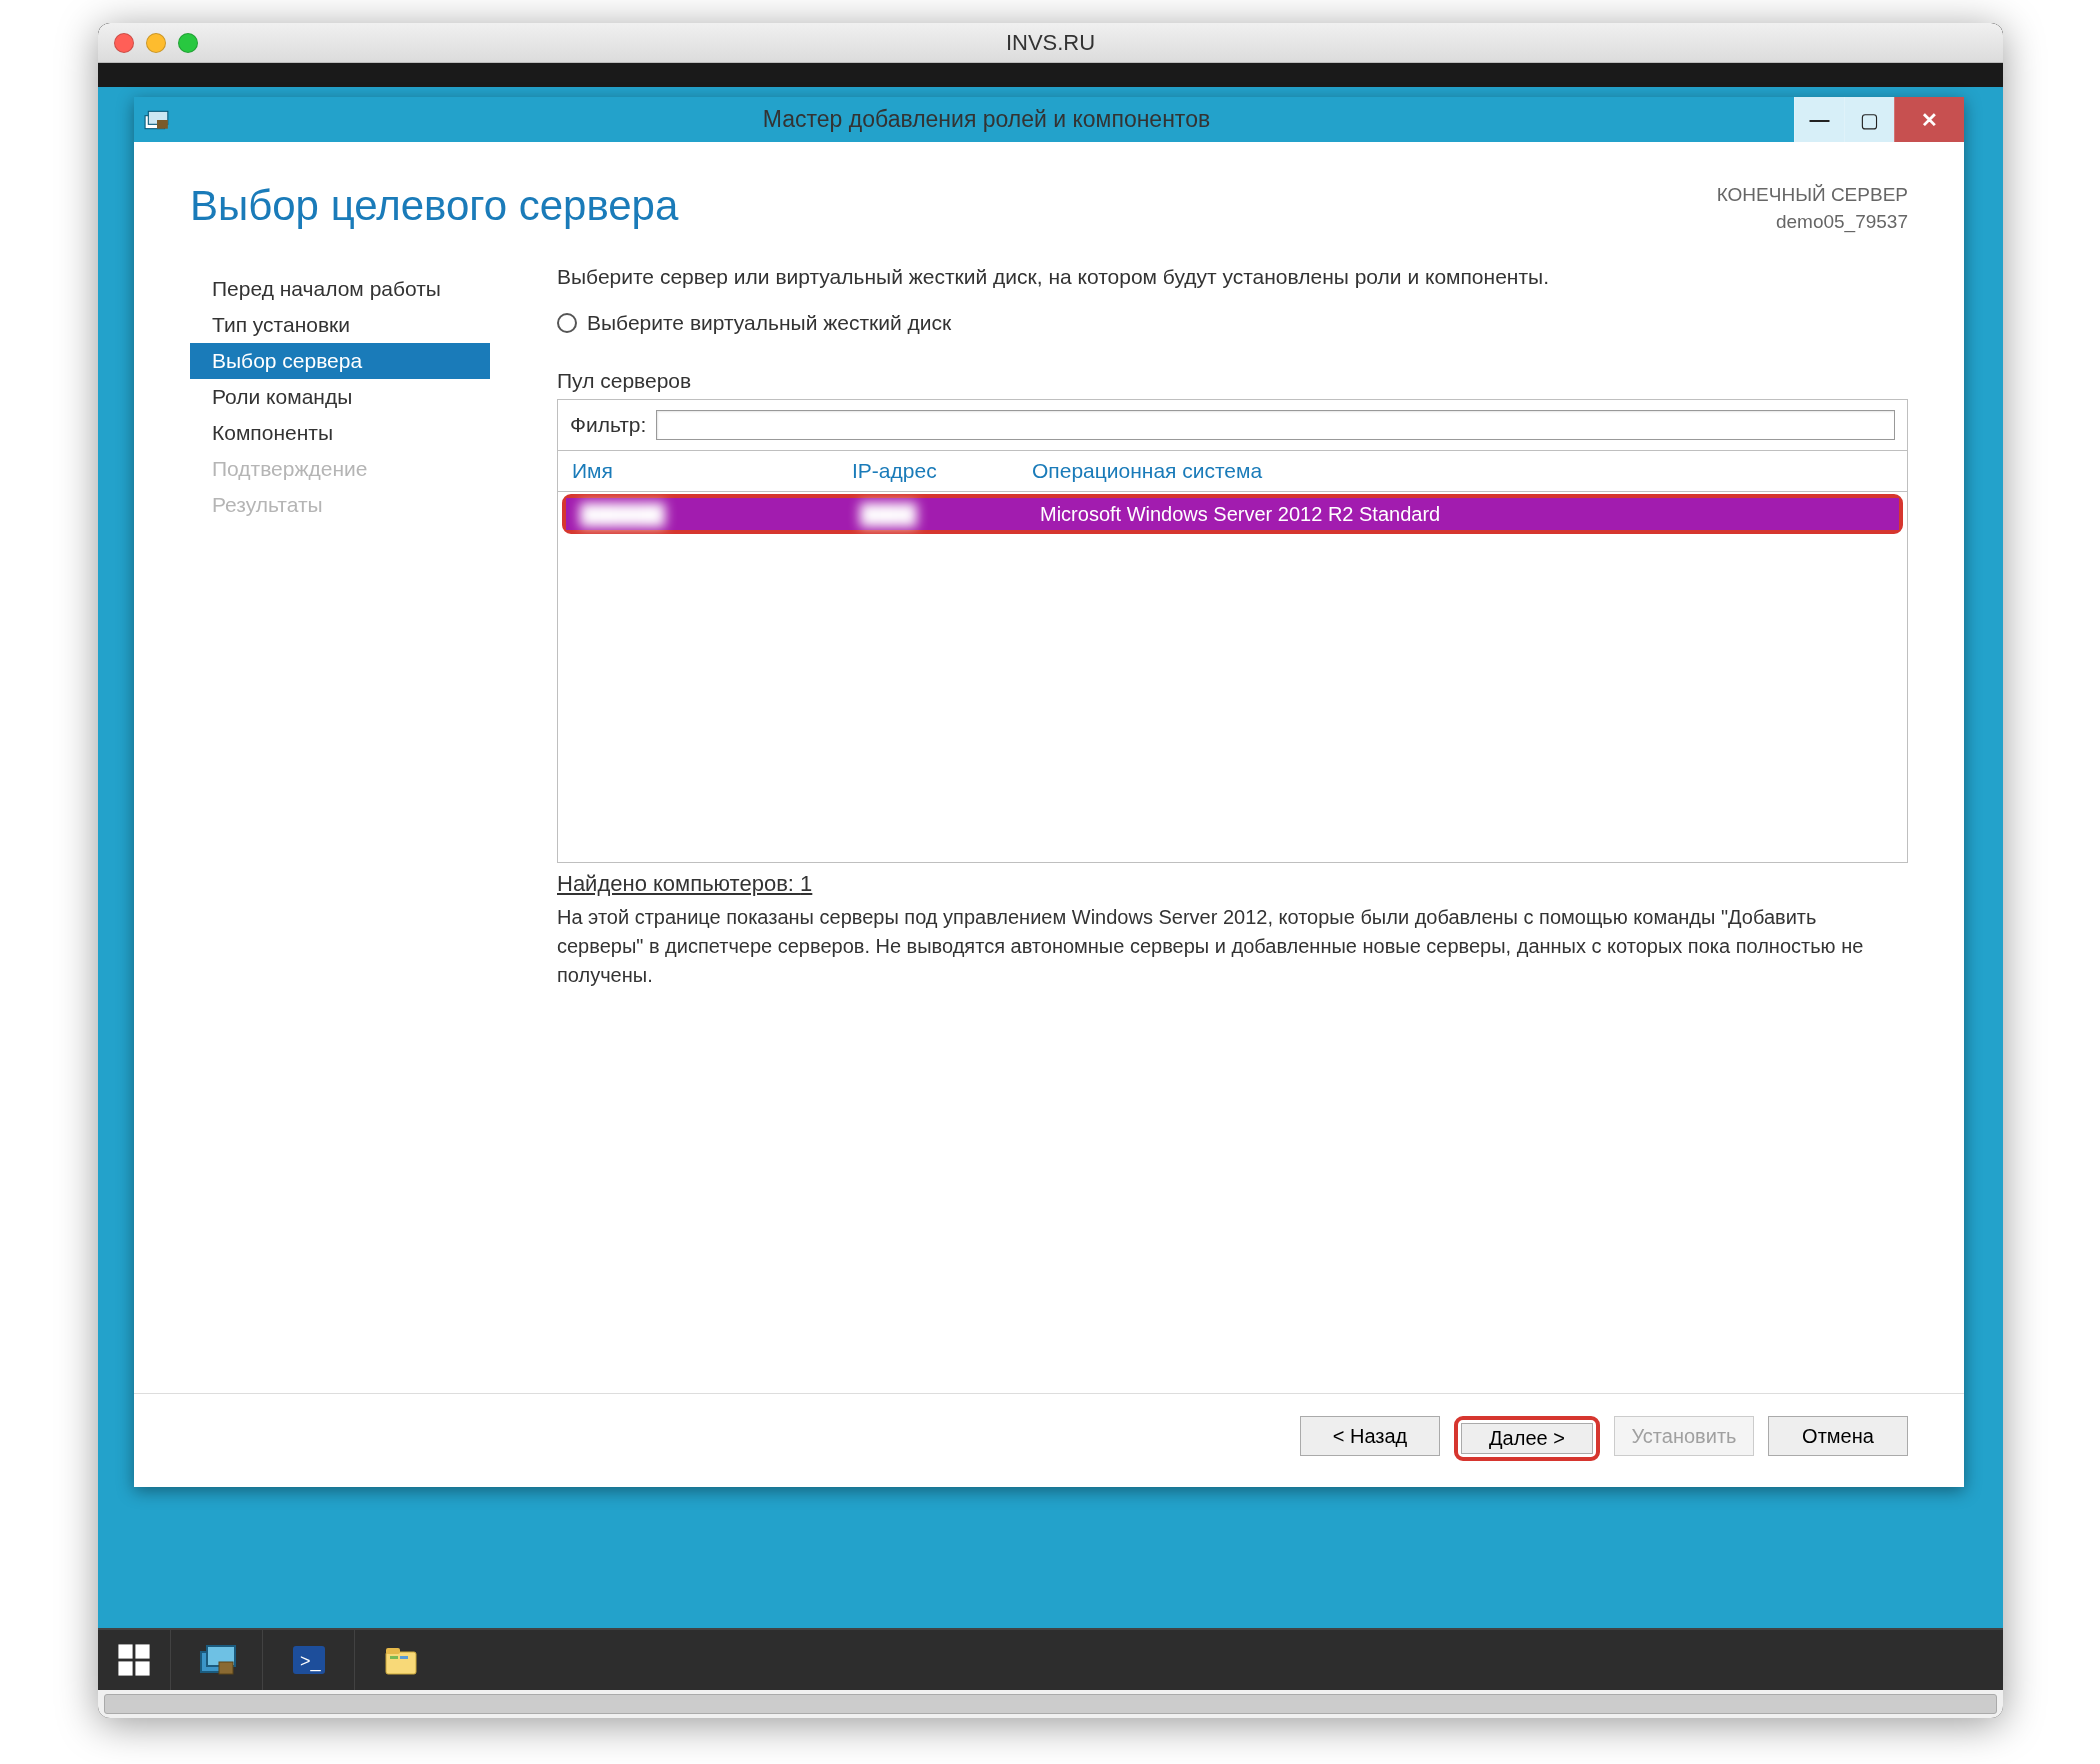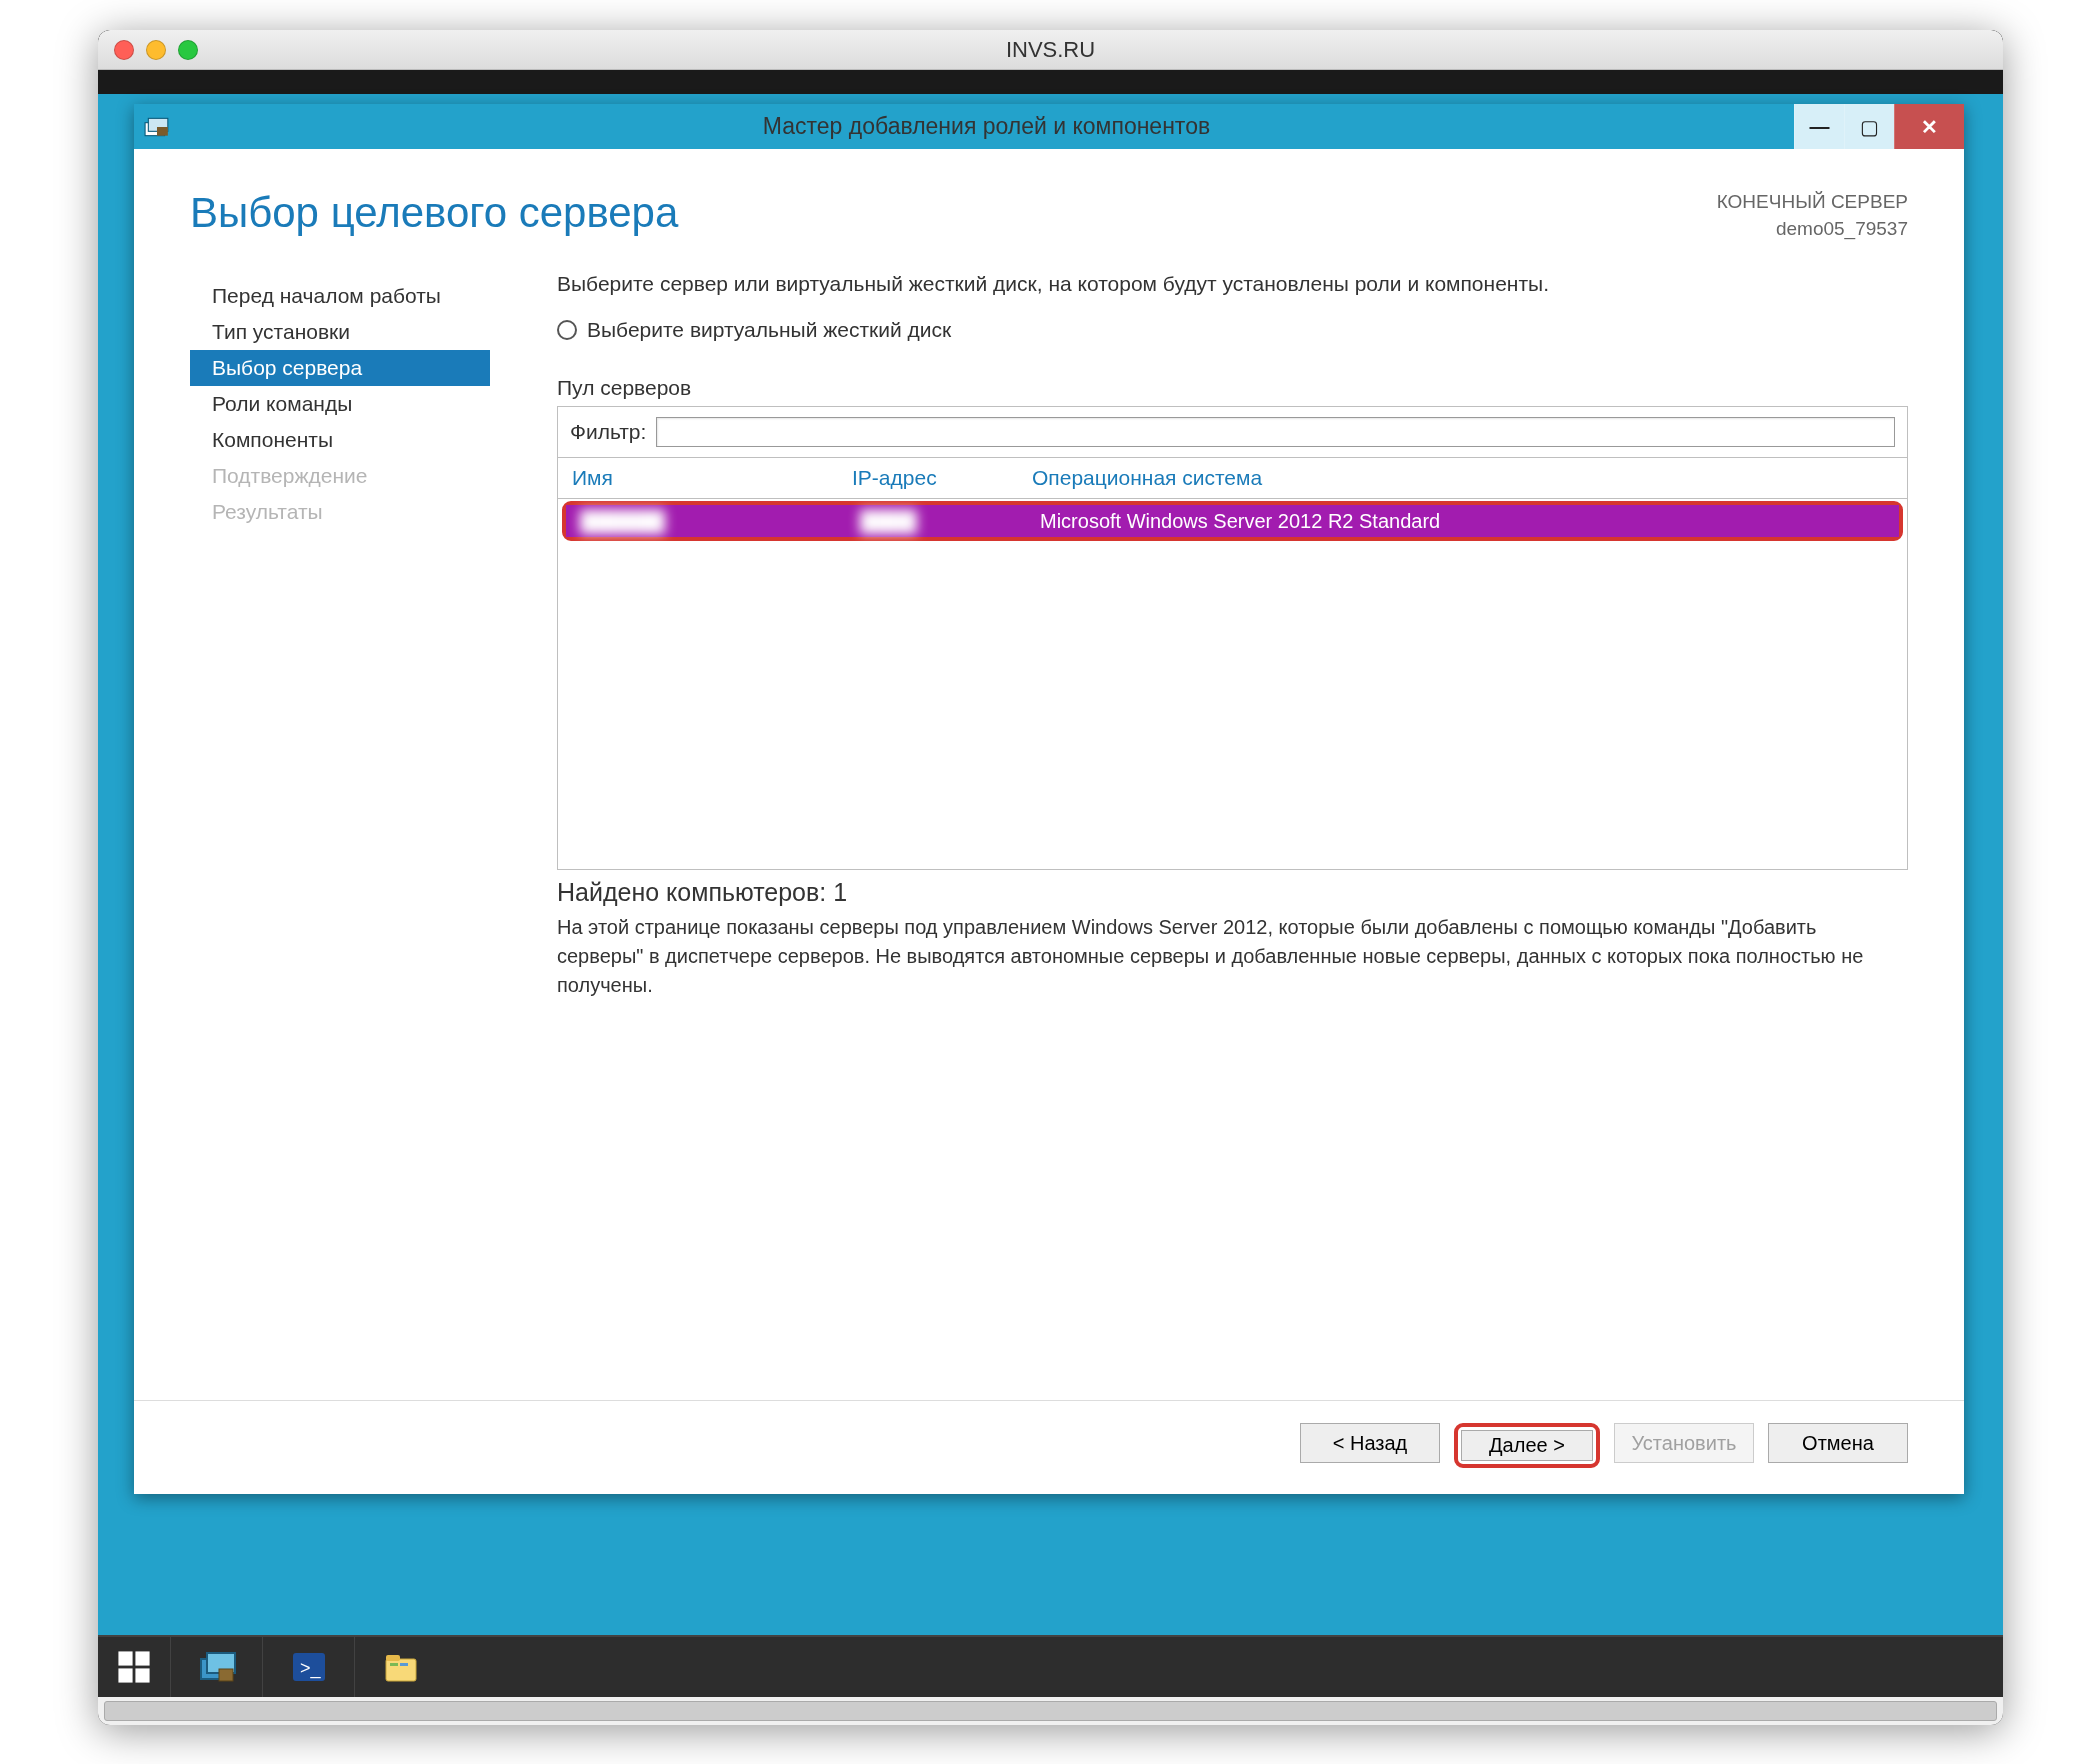--- a/index.html
+++ b/index.html
@@ -1,19 +1,19 @@
 <!DOCTYPE html>
 <html><head>
 <meta charset="utf-8">
 <style>
   * { box-sizing: border-box; margin: 0; padding: 0; font-family: "Segoe UI", Tahoma, sans-serif; }
   body { background: #fff; width: 2100px; height: 1764px; overflow: hidden; }
 
   
-  .outer-wrap { position: absolute; left: 98px; top: 30px; width: 1905px; height: 1695px; border-radius: 12px; box-shadow: 0 6px 40px rgba(0,0,0,0.4); background: #2b2b2b; overflow: hidden; }
+  .outer-wrap { position: absolute; left: 98px; top: 23px; width: 1905px; height: 1695px; border-radius: 12px; box-shadow: 0 6px 40px rgba(0,0,0,0.4); background: #2b2b2b; overflow: hidden; }
 
   
   .mac-titlebar { height: 40px; background: linear-gradient(#f0f0f0,#dcdcdc); display: flex; align-items: center; padding: 0 16px; border-top-left-radius: 12px; border-top-right-radius: 12px; border-bottom: 1px solid #bbb; position: relative; }
   .traffic-lights { display: flex; gap: 12px; }
   .tl { width: 20px; height: 20px; border-radius: 50%; border: 1px solid rgba(0,0,0,0.2); }
   .tl.red { background:#ff5f57; }
   .tl.yellow { background:#febc2e; }
   .tl.green { background:#28c840; }
   .mac-title { position:absolute; left:0; right:0; text-align:center; font-size:22px; color:#333; }
 
@@ -72,21 +72,21 @@
   .col-name { width:280px; }
   .col-ip { width:180px; }
   .col-os { flex:1; }
 
   .table-body { height:370px; overflow:auto; position:relative; }
   .table-row { display:flex; padding:4px 14px; font-size:20px; align-items:center; height:32px; }
   .table-row.selected { background:#a21caf; color:#fff; }
   .table-row.selected .col-name, .table-row.selected .col-ip { filter: blur(6px); }
   .row-highlight { border:4px solid #d6362f; border-radius:9px; margin:2px 4px; }
 
-  .found-line { padding:8px 0 6px 0; font-size:25px; }
+  .found-line { padding:8px 0 6px 0; font-size:22px;text-decoration:underline; }
   .explain { font-size:20px; color:#333; line-height:1.45; padding-bottom:10px; }
 
   
   .wiz-footer { border-top:1px solid #ddd; padding: 22px 56px 26px 56px; display:flex; justify-content:flex-end; gap:14px; }
   .btn { min-width:140px; height:40px; font-size:20px; background:#eee; border:1px solid #aaa; display:flex; align-items:center; justify-content:center; cursor:pointer; }
   .btn.disabled { color:#a0a0a0; border-color:#ccc; background:#f4f4f4; }
   .btn-highlight { border:4px solid #d6362f; border-radius:9px; padding:3px; display:inline-flex; }
   .btn-highlight .btn { min-width:132px; height:31px; }
 
   

